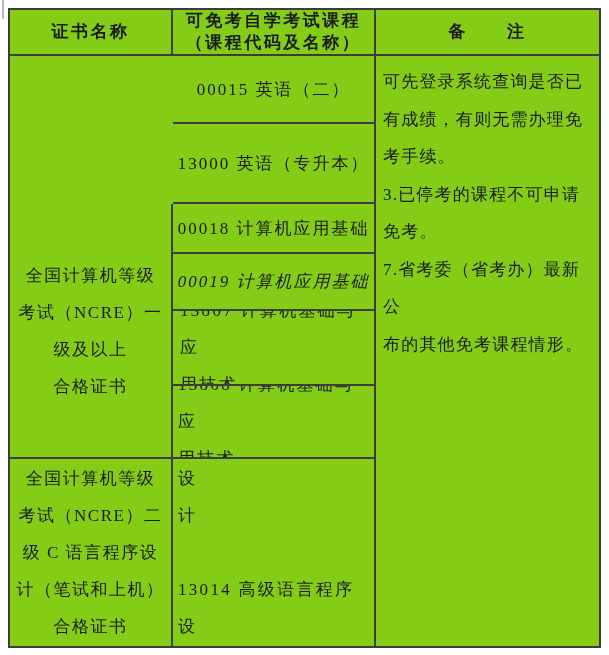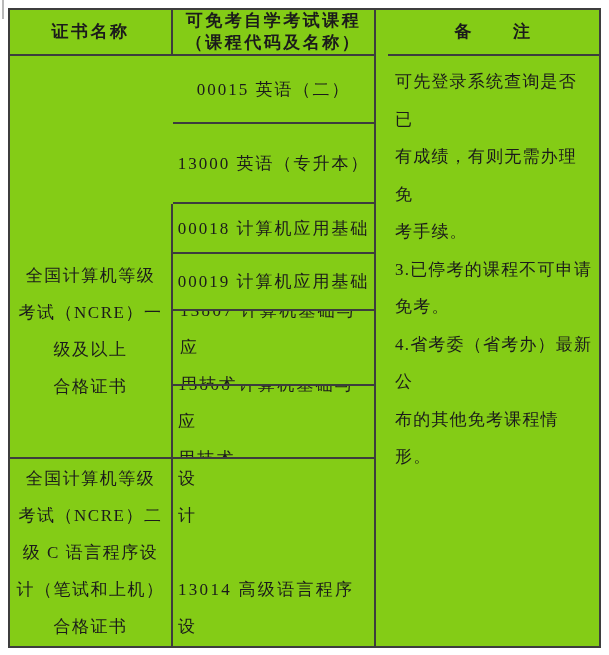--- a/index.html
+++ b/index.html
@@ -43,21 +43,21 @@
     border-bottom: 2px solid #3d3d3d;
     display: flex;
     align-items: center;
     justify-content: center;
     white-space: pre-line;
     font-size: 17px;
     line-height: 37px;
     letter-spacing: 1.5px;
     overflow: hidden;
   }
-  .no-rb { border-right: none; margin-left: 12px; }
+  .no-rb { border-right: none; }
   .no-bb { border-bottom: none; }
   .hdr {
     font-weight: bold;
     text-align: center;
     line-height: 22px;
     letter-spacing: 2.5px;
   }
   .cert {
     text-align: center;
     padding: 2px 4px;
@@ -83,21 +83,21 @@
   
   .r1c1 { grid-row: 1; grid-column: 1; }
   .r1c2 { grid-row: 1; grid-column: 2; }
   .r1c3 { grid-row: 1; grid-column: 3; }
   .cert1 { grid-row: 2 / 4; grid-column: 1; }
   .cert2 { grid-row: 4 / 8; grid-column: 1; }
   .cert3 { grid-row: 8 / 9; grid-column: 1; }
   .cr2 { grid-row: 2; grid-column: 2; }
   .cr3 { grid-row: 3; grid-column: 2; }
   .cr4 { grid-row: 4; grid-column: 2; }
-  .cr5 { grid-row: 5; grid-column: 2; }
+  .cr5 { grid-row: 5; grid-column: 2; font-style: italic; }
   .cr6 { grid-row: 6; grid-column: 2; padding-left: 7px; }
   .cr7 { grid-row: 7; grid-column: 2; }
   .cr8 { grid-row: 8; grid-column: 2; }
   .rem { grid-row: 2 / 9; grid-column: 3; }
 </style>
 </head>
 <body>
 
 <div class="page">
 
@@ -132,17 +132,17 @@
 计
 
 13014 高级语言程序设
 计</div>
 
     <div class="cell remarks rem no-rb no-bb">可先登录系统查询是否已
 有成绩，有则无需办理免
 考手续。
 3.已停考的课程不可申请
 免考。
-4.省考委（省考办）最新公
+7.省考委（省考办）最新公
 布的其他免考课程情形。</div>
 
   </div>
 </div>
 
 </body></html>

